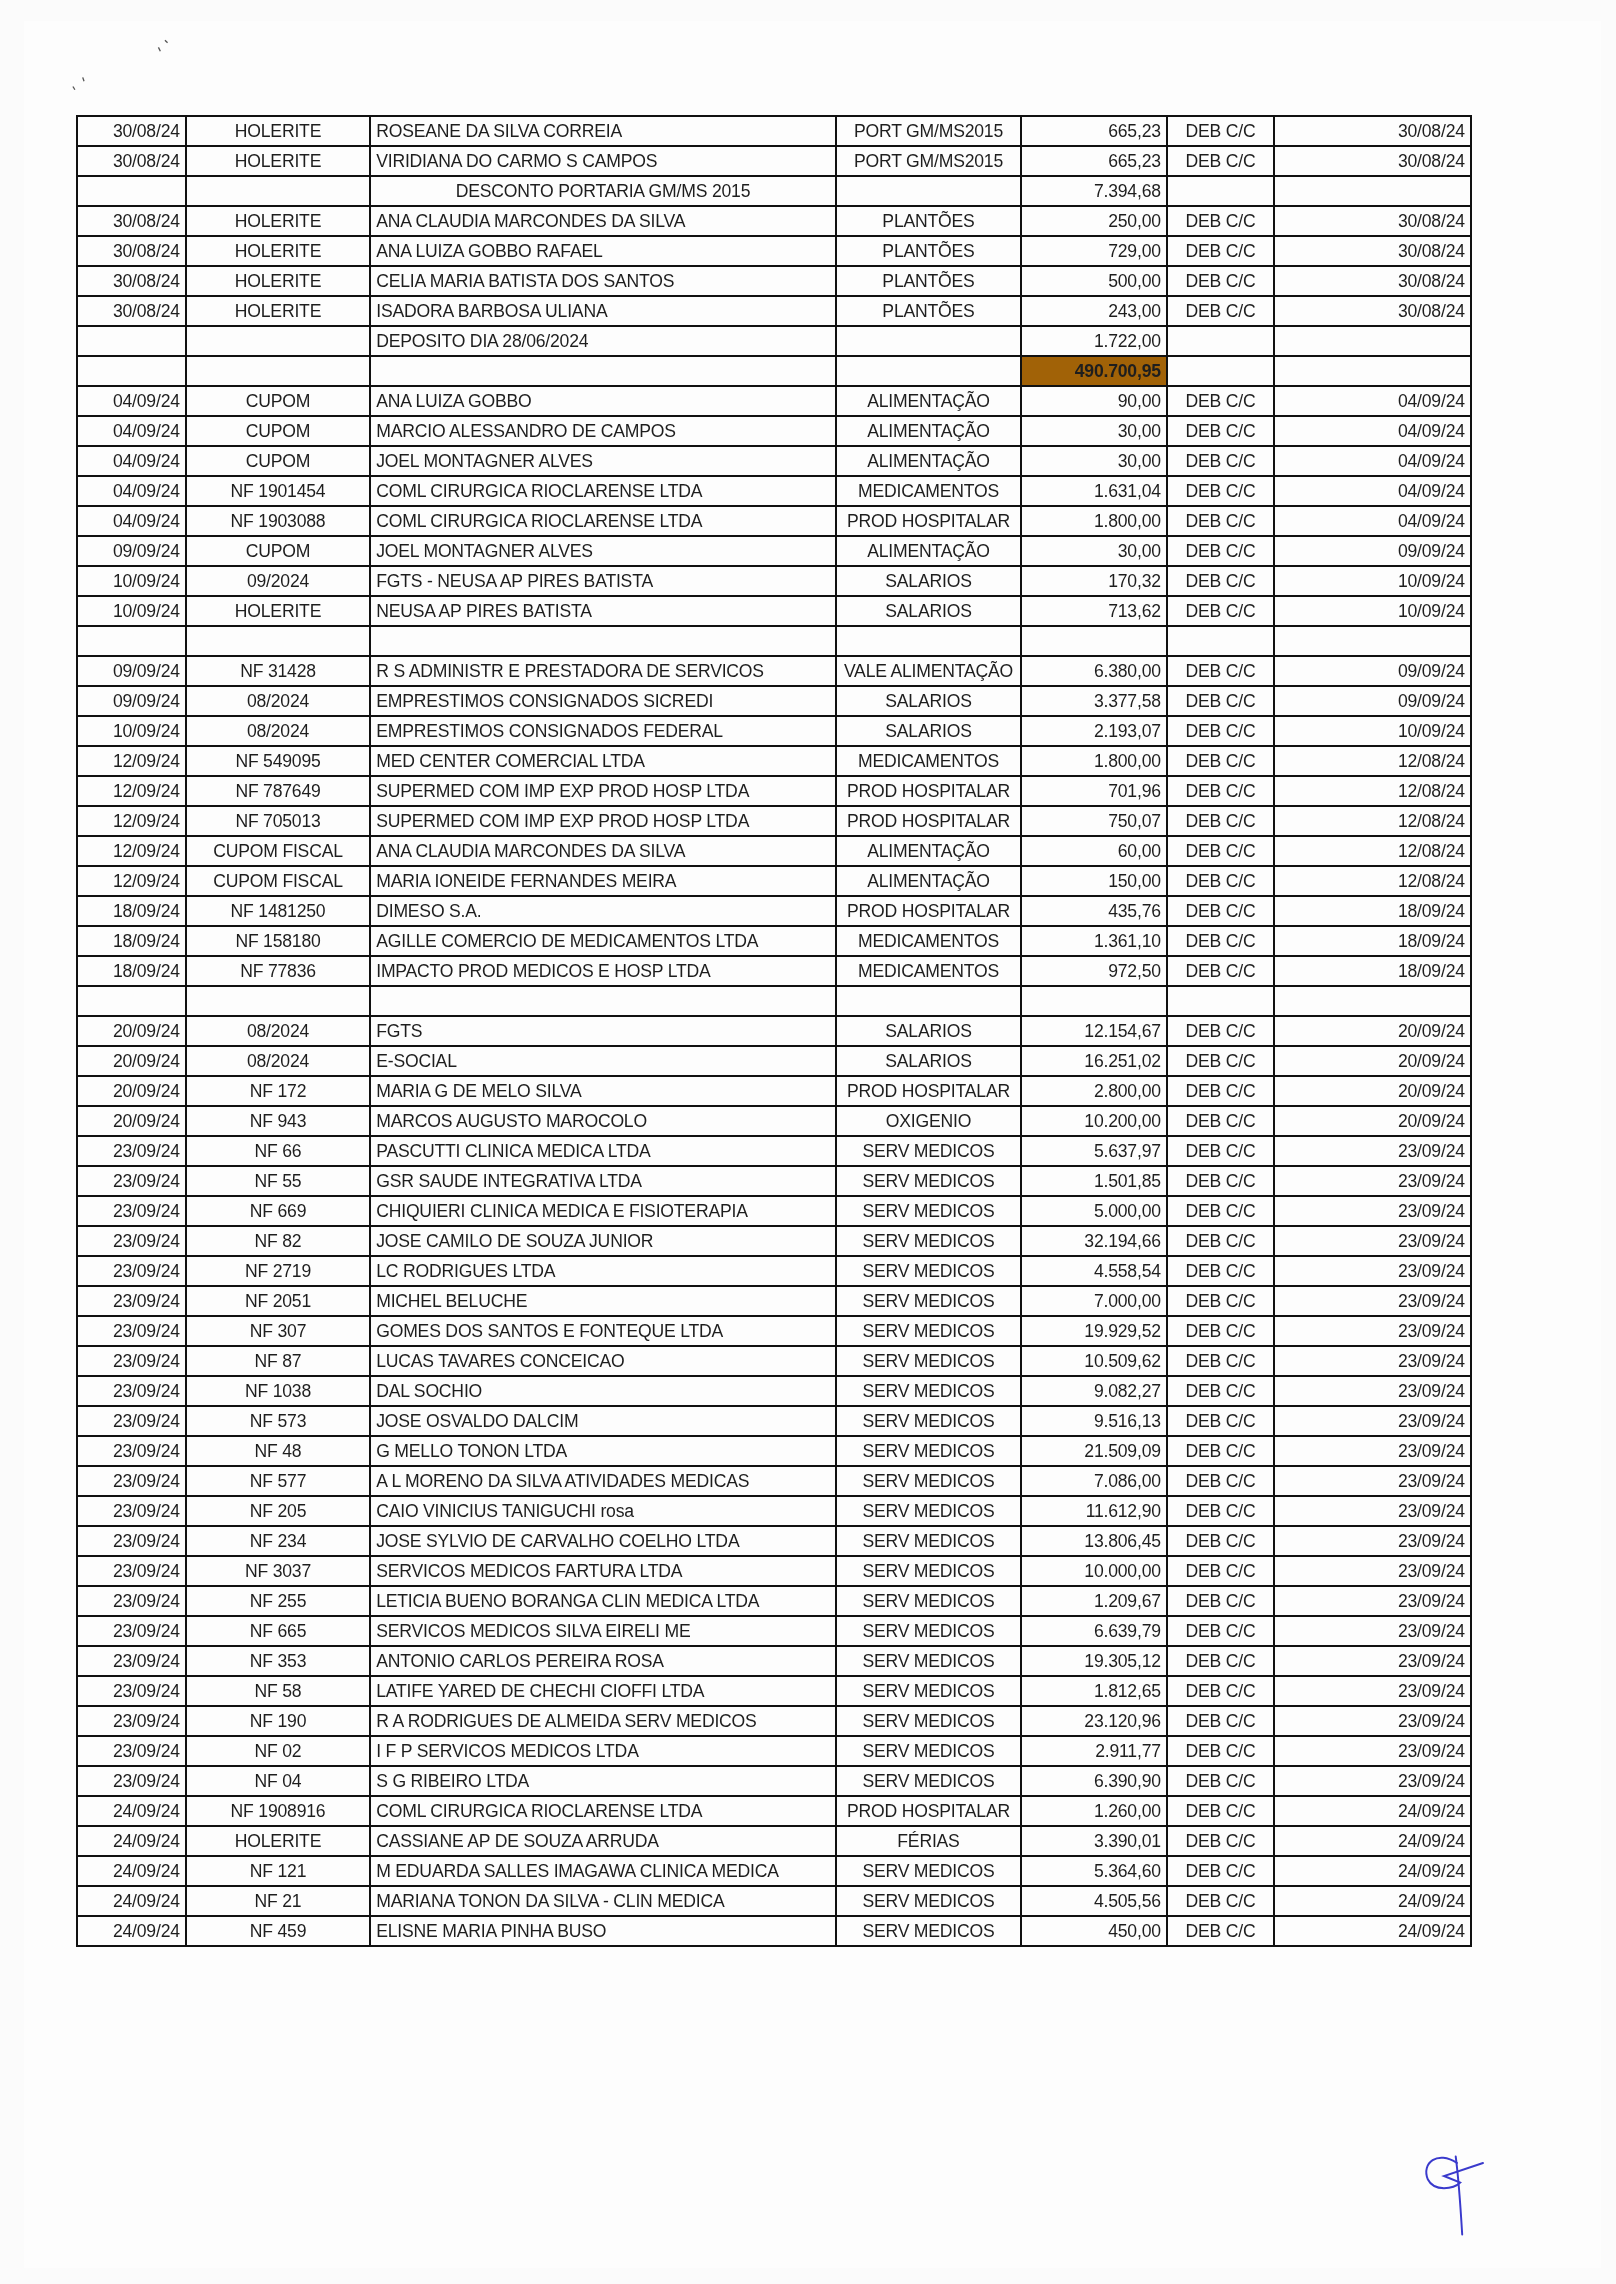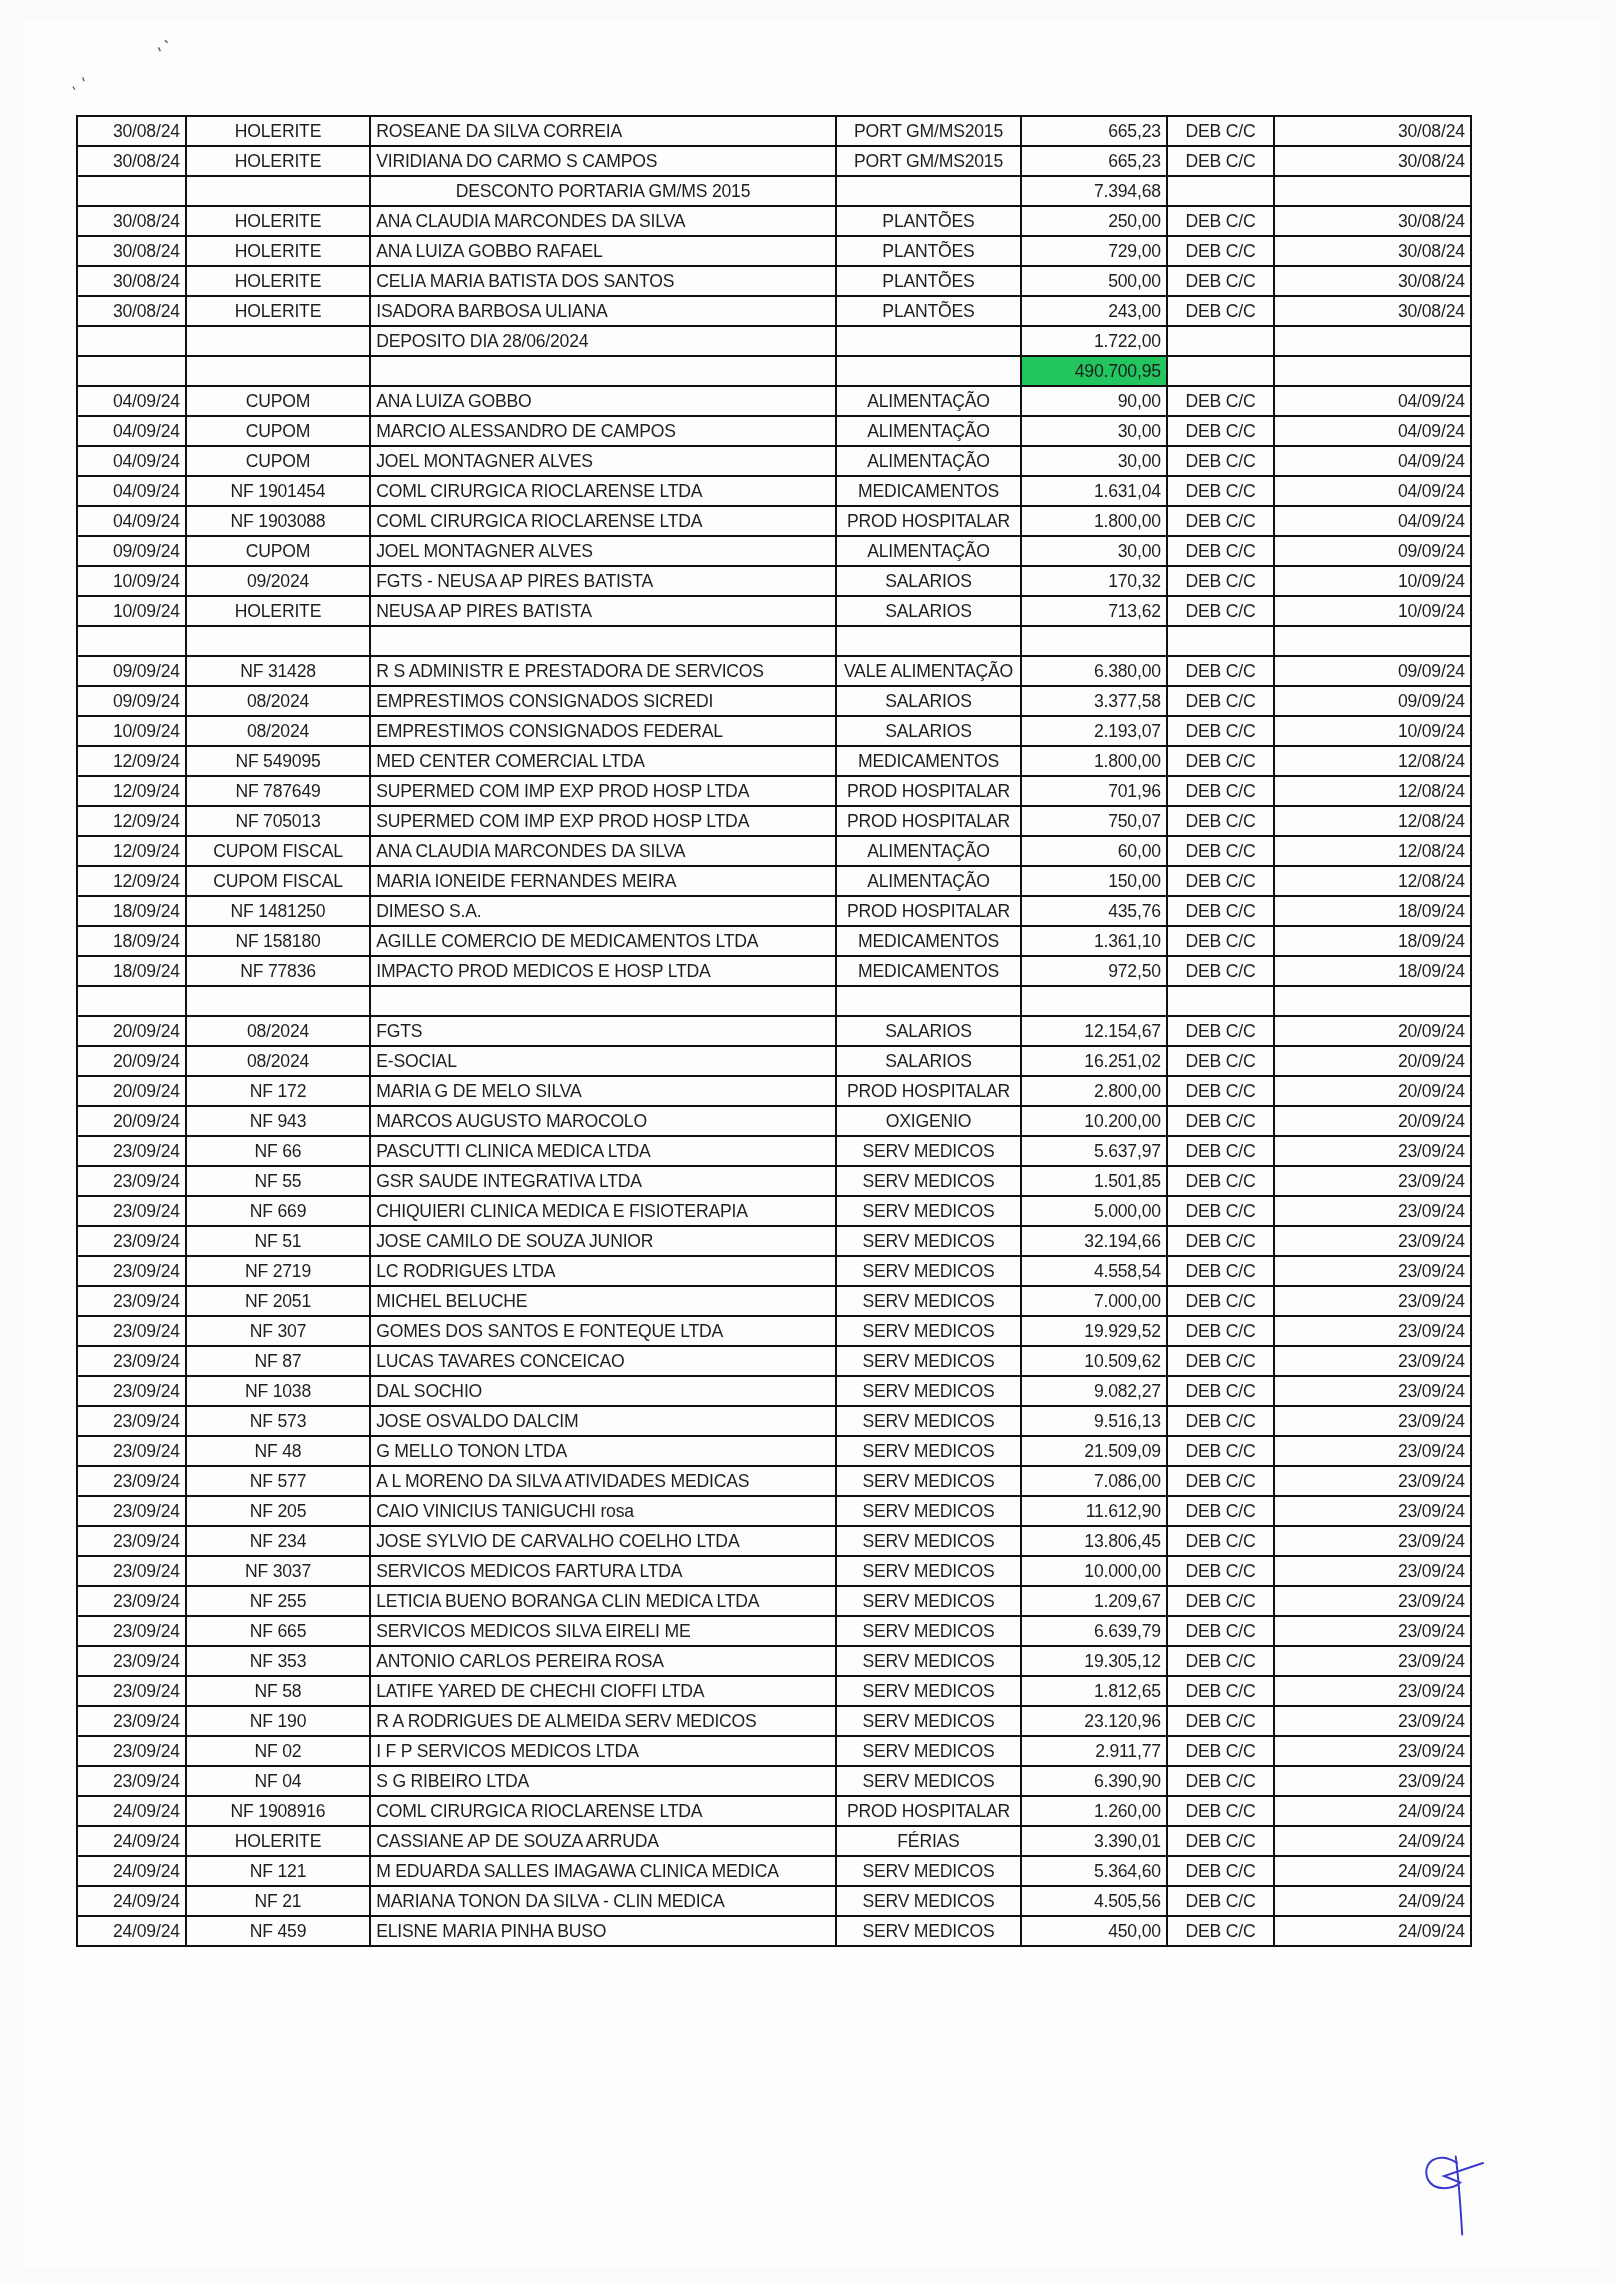--- a/index.html
+++ b/index.html
@@ -33,21 +33,21 @@
     white-space: nowrap;
     overflow: hidden;
     letter-spacing: -0.2px;
   }
   td.c-date { text-align: right; padding-right: 3.9px; }
   td.c-doc { text-align: center; }
   td.c-desc { text-align: left; padding-left: 3.9px; }
   td.c-desc.right { text-align: center; }
   td.c-cat { text-align: center; }
   td.c-val { text-align: right; padding-right: 3.9px; }
-  td.c-val.highlight { background: #22c55e; font-weight: normal; margin-top: 20px; }
+  td.c-val.highlight { background: #a16207; font-weight: bold; margin-top: 20px; }
   td.c-type { text-align: center; }
   td.c-paid { text-align: right; padding-right: 5.2px; }
   tr.spacer td { height: 28px; }
   .signature { position: absolute; left: 1418px; top: 2143px; width: 78px; height: 105px; }
 </style>
 </head>
 <body>
 
 <div class="page">
   <svg class="specks" viewBox="0 0 400 200">
@@ -397,21 +397,21 @@
         <td class="c-date">23/09/24</td>
         <td class="c-doc">NF 669</td>
         <td class="c-desc">CHIQUIERI  CLINICA MEDICA E FISIOTERAPIA</td>
         <td class="c-cat">SERV MEDICOS</td>
         <td class="c-val">5.000,00</td>
         <td class="c-type">DEB C/C</td>
         <td class="c-paid">23/09/24</td>
       </tr>
       <tr>
         <td class="c-date">23/09/24</td>
-        <td class="c-doc">NF 51</td>
+        <td class="c-doc">NF 82</td>
         <td class="c-desc">JOSE CAMILO DE SOUZA JUNIOR</td>
         <td class="c-cat">SERV MEDICOS</td>
         <td class="c-val">32.194,66</td>
         <td class="c-type">DEB C/C</td>
         <td class="c-paid">23/09/24</td>
       </tr>
       <tr>
         <td class="c-date">23/09/24</td>
         <td class="c-doc">NF 2719</td>
         <td class="c-desc">LC RODRIGUES LTDA</td>

